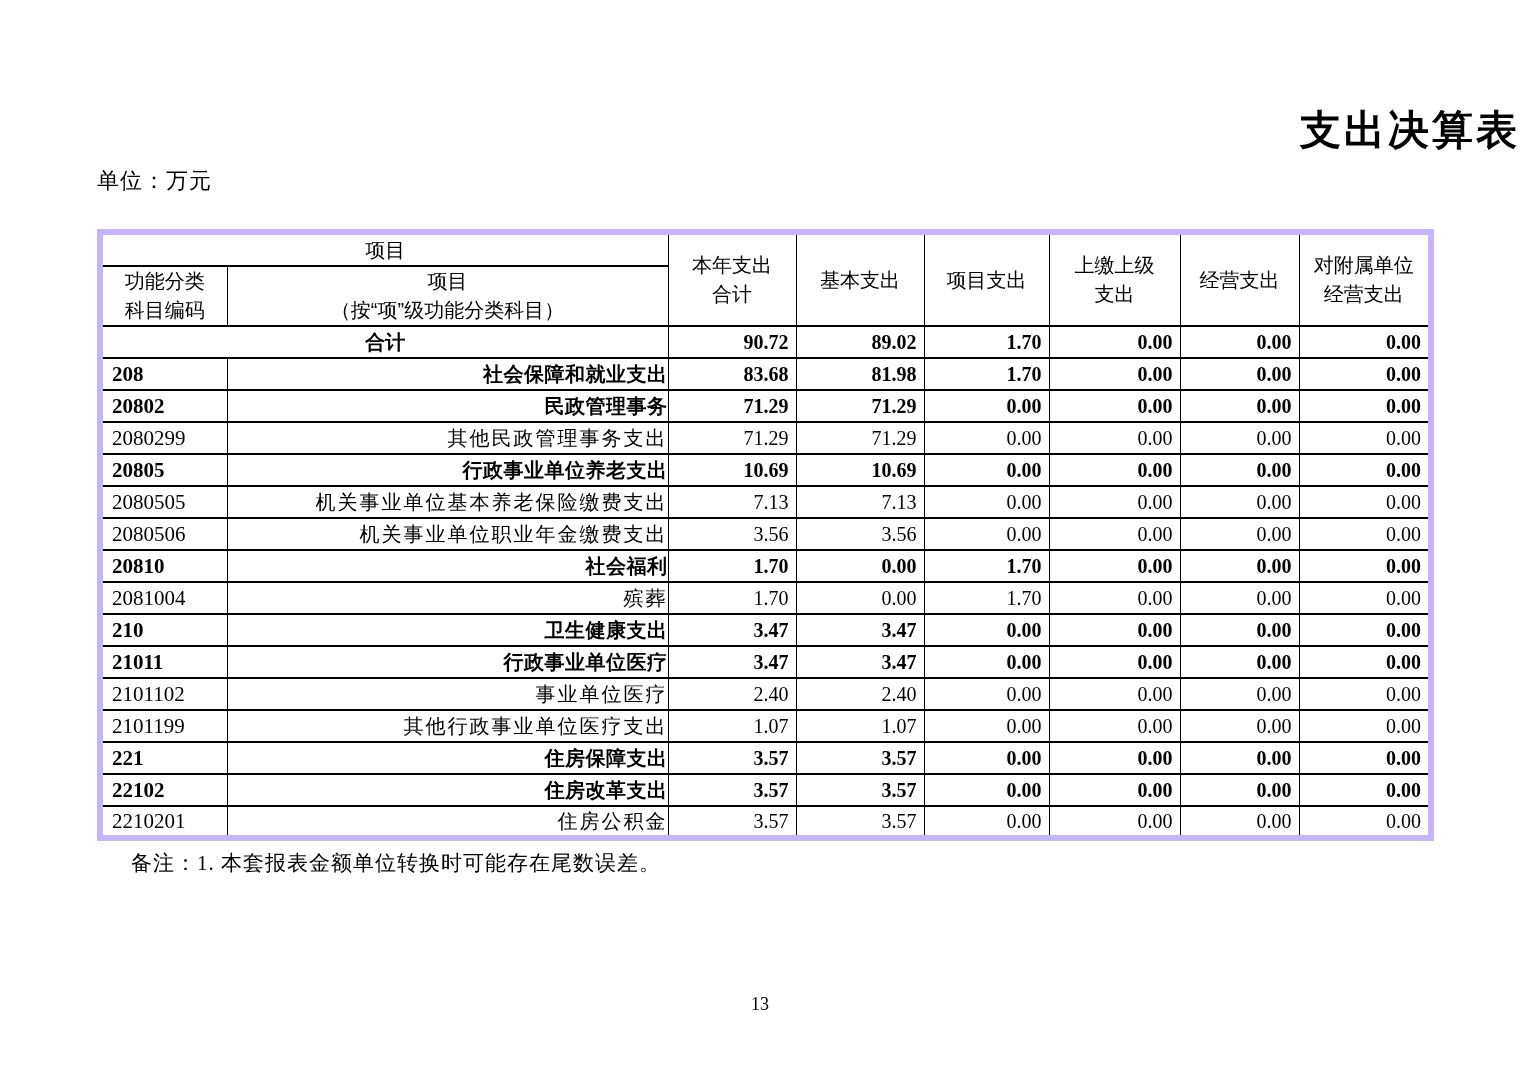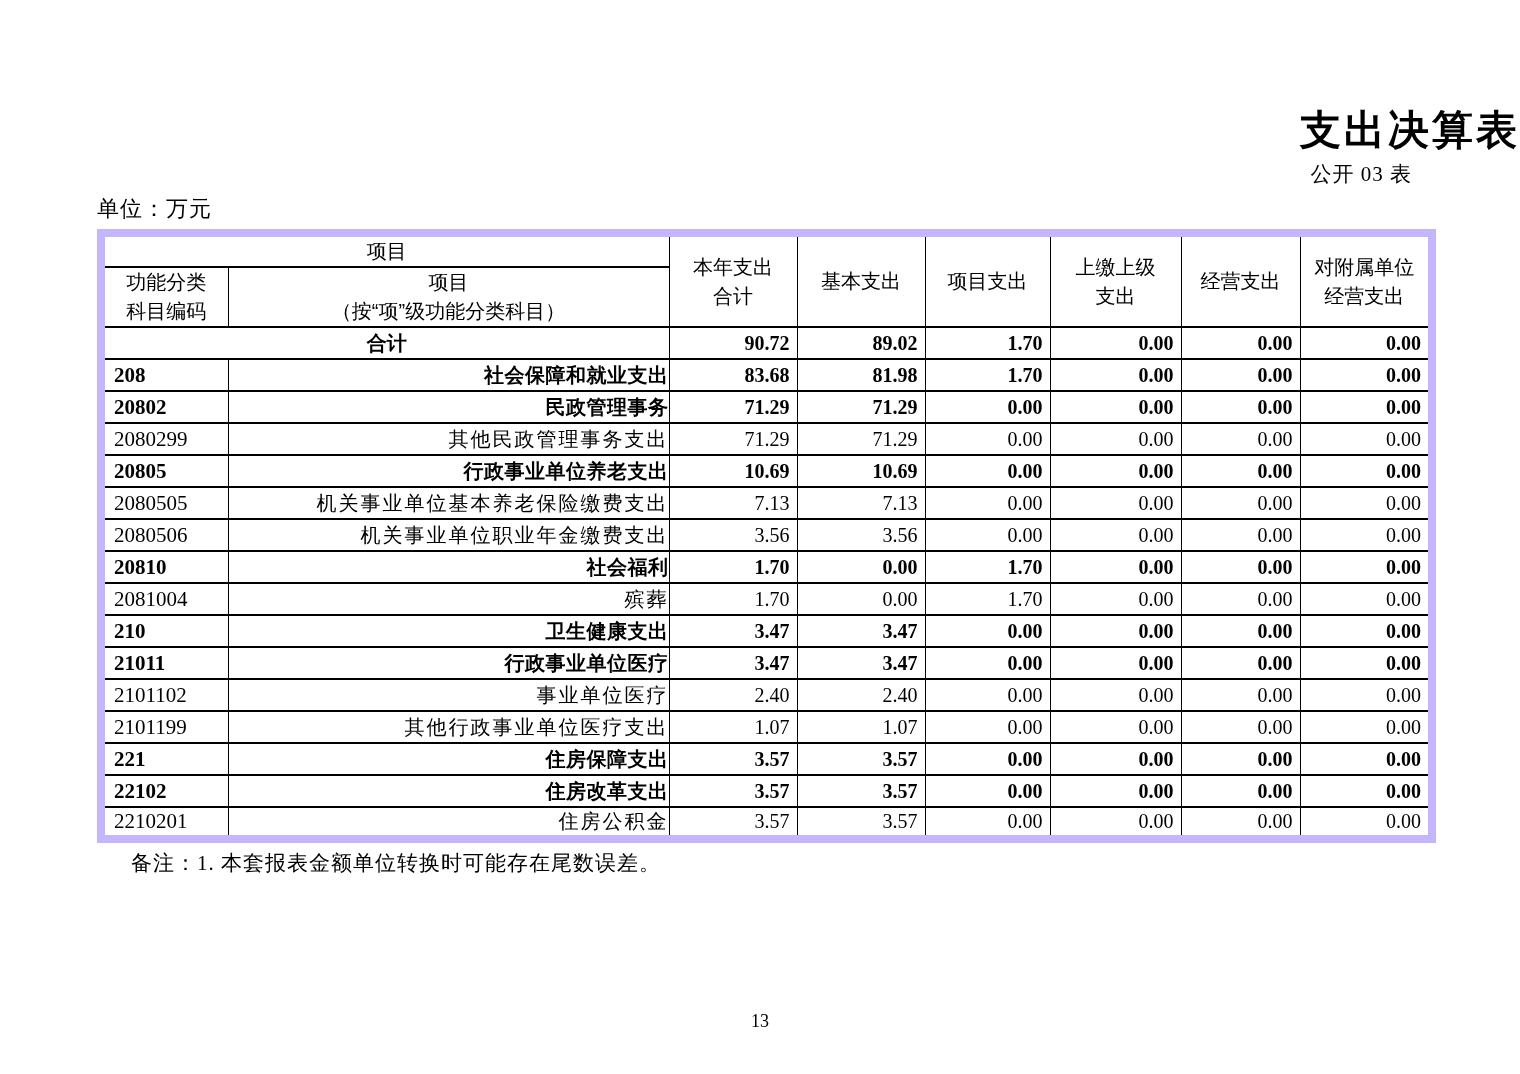--- a/index.html
+++ b/index.html
@@ -29,21 +29,21 @@
     border-collapse: collapse; table-layout: fixed;
     background: #fff;
   }
   table.fin th, table.fin td {
     border-left: 1.5px solid #000;
     border-right: 1.5px solid #000;
     border-top: 2px solid #000;
     border-bottom: 2px solid #000;
     overflow: hidden;
   }
-  table.fin { border: 8px solid #c4b5fd; }
+  table.fin { border: 6px solid #c4b5fd; }
   th {
     font-family: "Liberation Sans", "DejaVu Sans", sans-serif;
     font-weight: normal; font-size: 20px;
     text-align: center; vertical-align: middle;
     white-space: pre-line; line-height: 1.45;
   }
   tr.hrow1 { height: 34px; }
   tr.hrow2 { height: 57px; }
   tbody tr { height: 32px; }
   td { vertical-align: middle; font-size: 20px; }
@@ -63,30 +63,29 @@
     font-family: "Liberation Sans", "DejaVu Sans", sans-serif;
     letter-spacing: 0.5px;
   }
   .notes {
     position: absolute; left: 131px; top: 845px;
     display: flex; font-size: 21px; line-height: 36px; letter-spacing: 1px;
   }
   .notes-label { white-space: nowrap; }
   .page-number {
     position: absolute; top: 994px; left: 0; width: 100%;
-    text-align: center; font-size: 18px; margin-top: 17px;
+    text-align: center; font-size: 18px;
   }
 </style>
 </head>
 <body>
 
 <h1 class="page-title">支出决算表</h1>
 
 <div class="meta-block">
-  <div class="table-code">公开 03 表</div>
   <div class="unit-row">
     <span class="unit-right">单位：万元</span>
   </div>
 </div>
 
 <table class="fin">
   <colgroup>
     <col style="width:127px">
       <col style="width:441px">
       <col style="width:128px">

